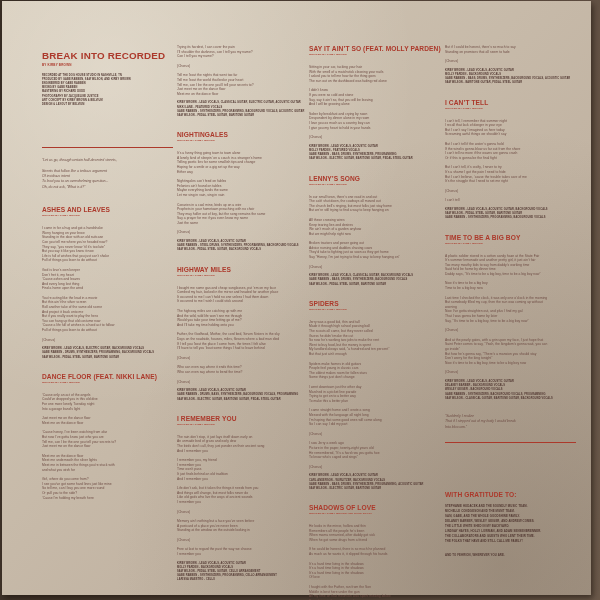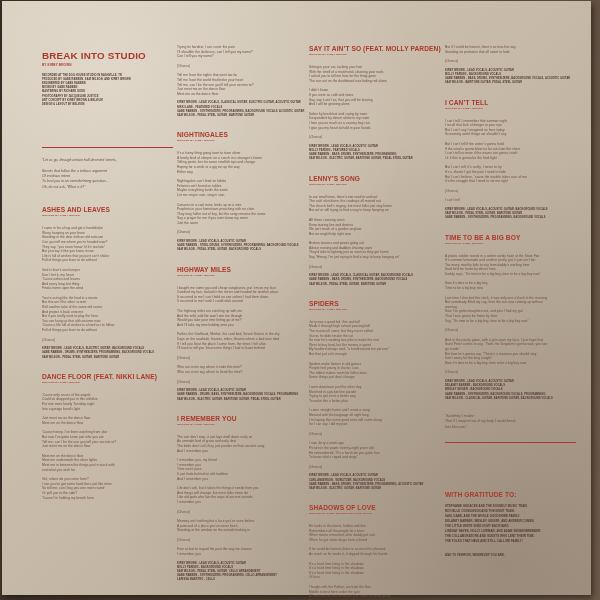--- a/index.html
+++ b/index.html
@@ -59,21 +59,21 @@
   .gratitude-heading { color: var(--red); font-weight: bold; font-size: 6.6px; margin-bottom: 6px; letter-spacing: 0.1px; }
   .gratitude-line { font-size: 2.8px; line-height: 5px; }
   .gratitude-footer { margin-top: 9px; }
 </style>
 </head>
 <body>
 
 <div id="paper">
   <div class="col" id="col1">
       <div class="title-block">
-        <div class="album-title">BREAK INTO STUDIO</div>
+        <div class="album-title">BREAK INTO RECORDED</div>
         <div class="album-by">BY KIRBY BROWN</div>
         <div class="credits-block">
           <div class="credit-line">RECORDED AT THE DOG HOUSE STUDIO IN NASHVILLE, TN</div>
           <div class="credit-line">PRODUCED BY GABE RABBEN, SAM WILSON, AND KIRBY BROWN</div>
           <div class="credit-line">ENGINEERED BY GABE RABBEN</div>
           <div class="credit-line">MIXING BY GABE RABBEN</div>
           <div class="credit-line">MASTERING BY RICHARD DODD</div>
           <div class="credit-line">PHOTOGRAPHY BY JACQUELINE JUSTICE</div>
           <div class="credit-line">ART CONCEPT BY KIRBY BROWN &amp; BELVIUM</div>
           <div class="credit-line">DESIGN &amp; LAYOUT BY BELVIUM</div>

